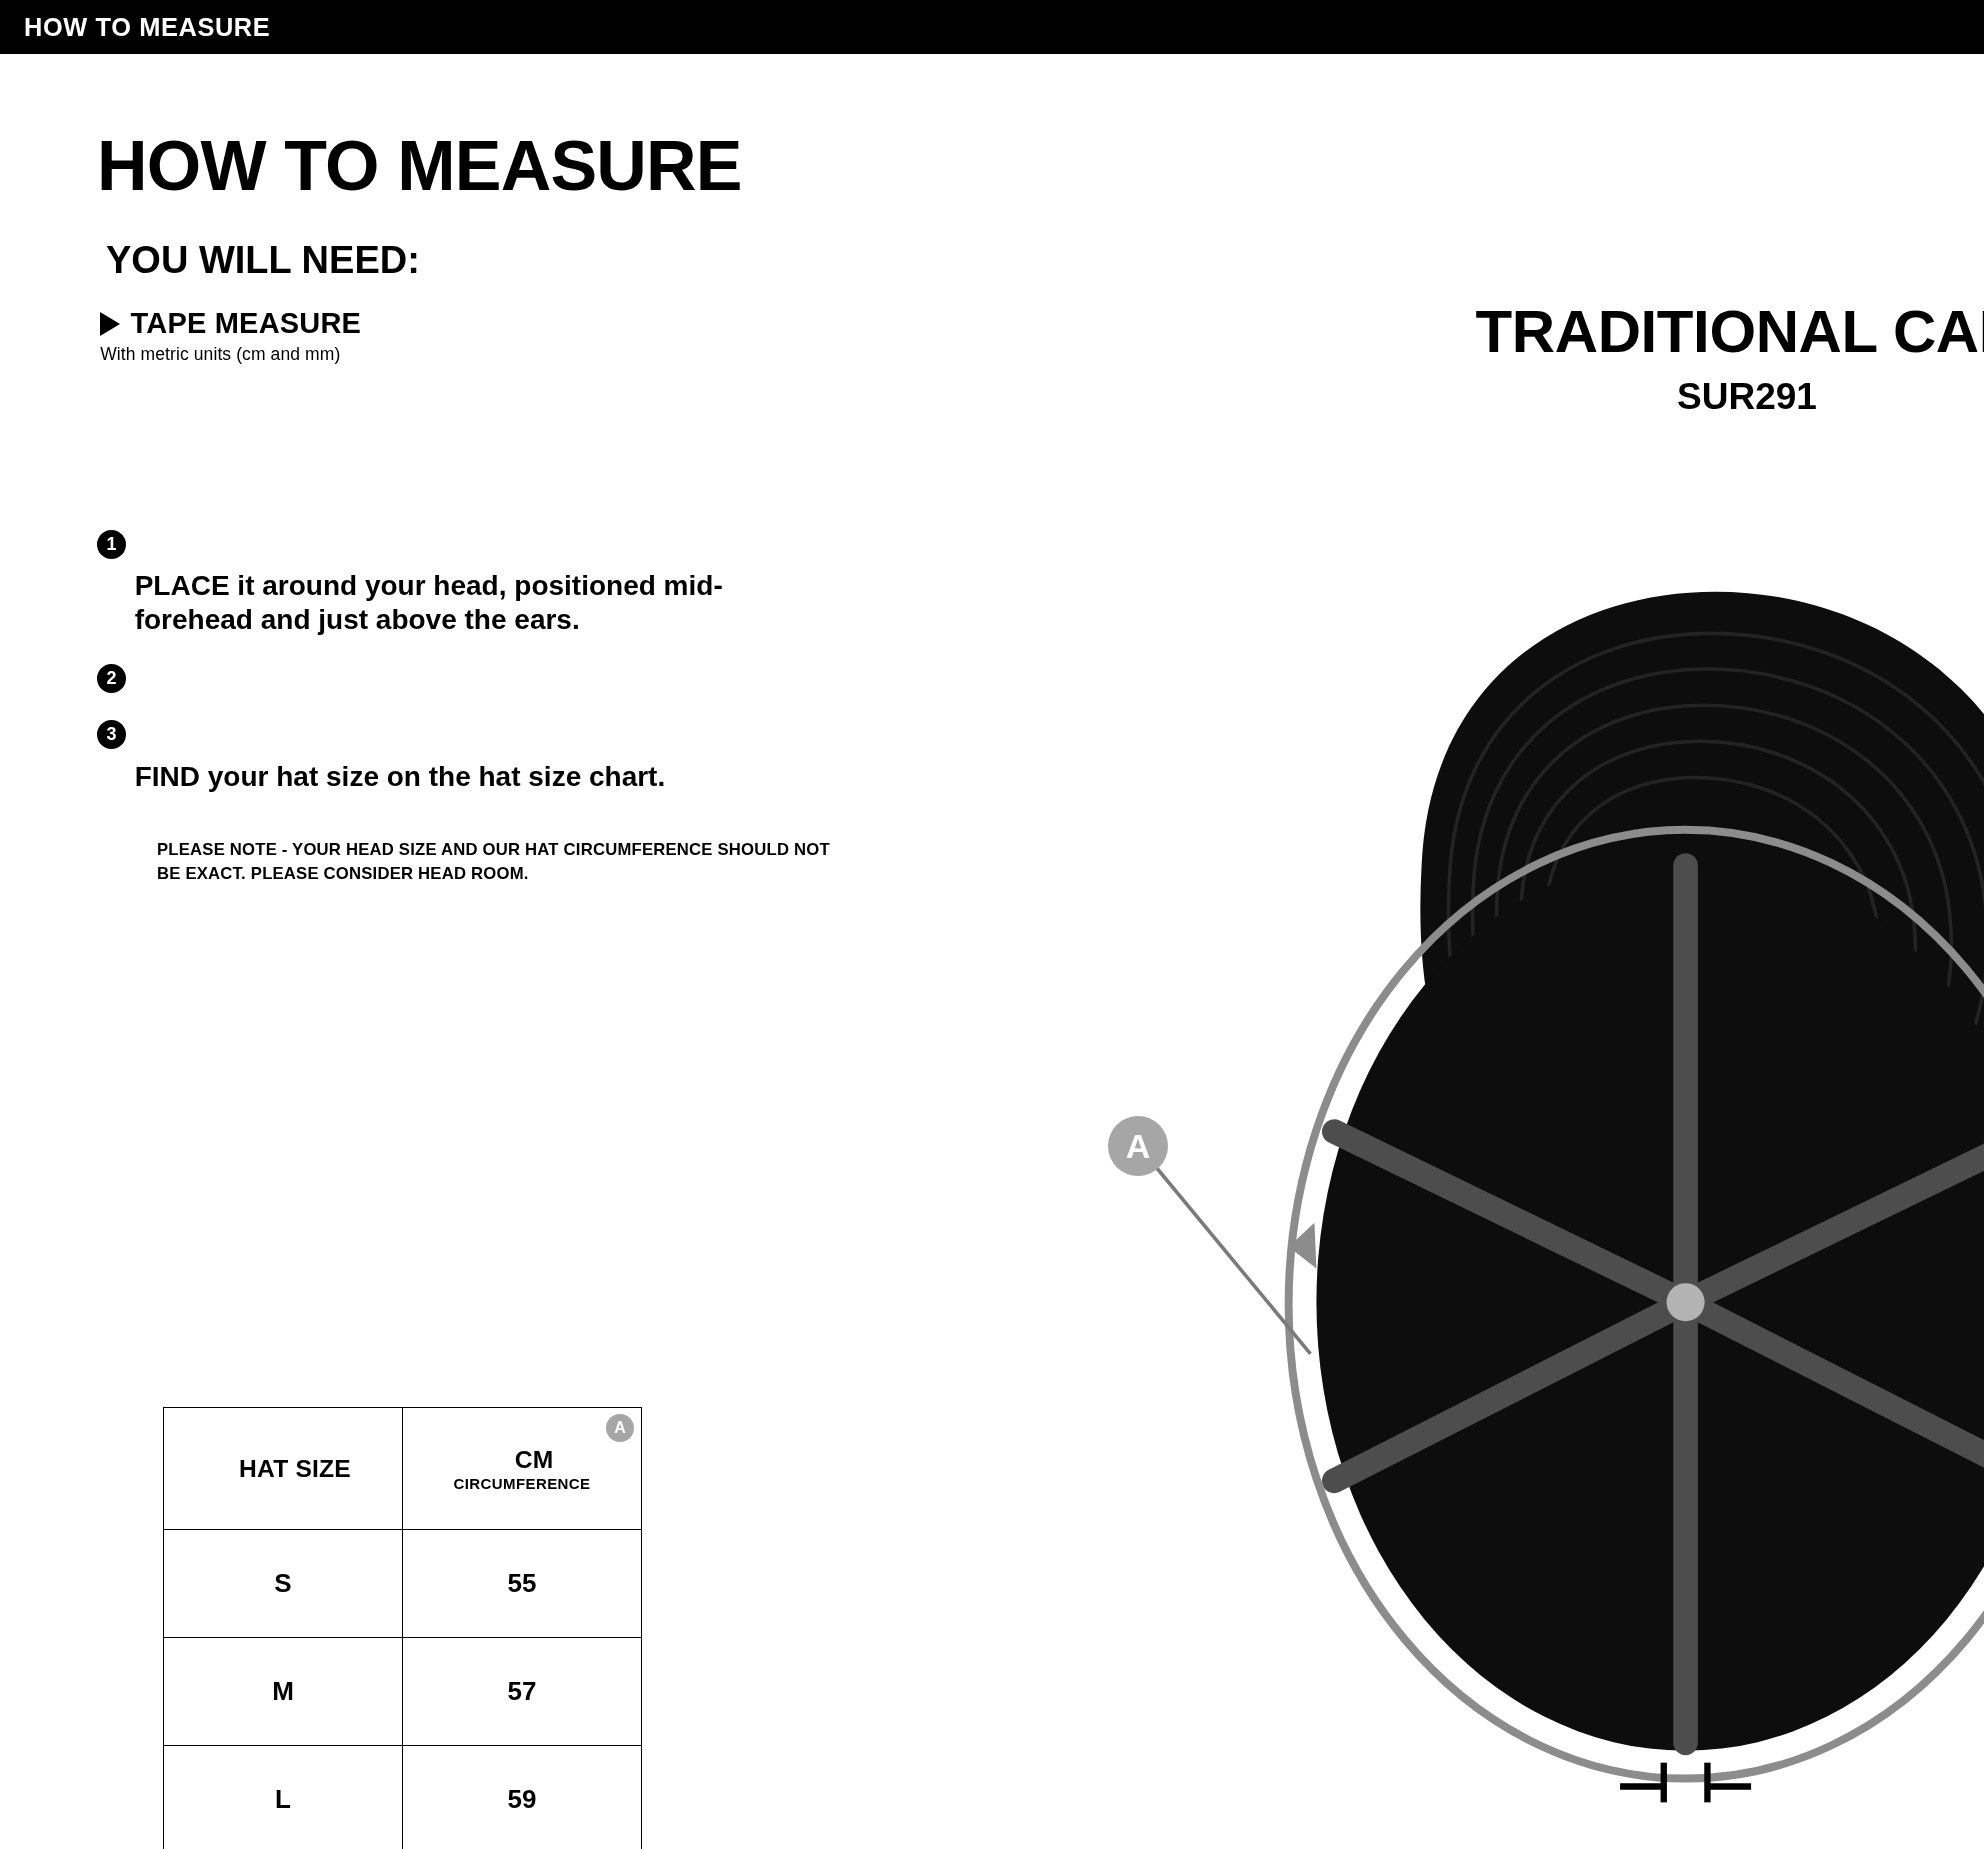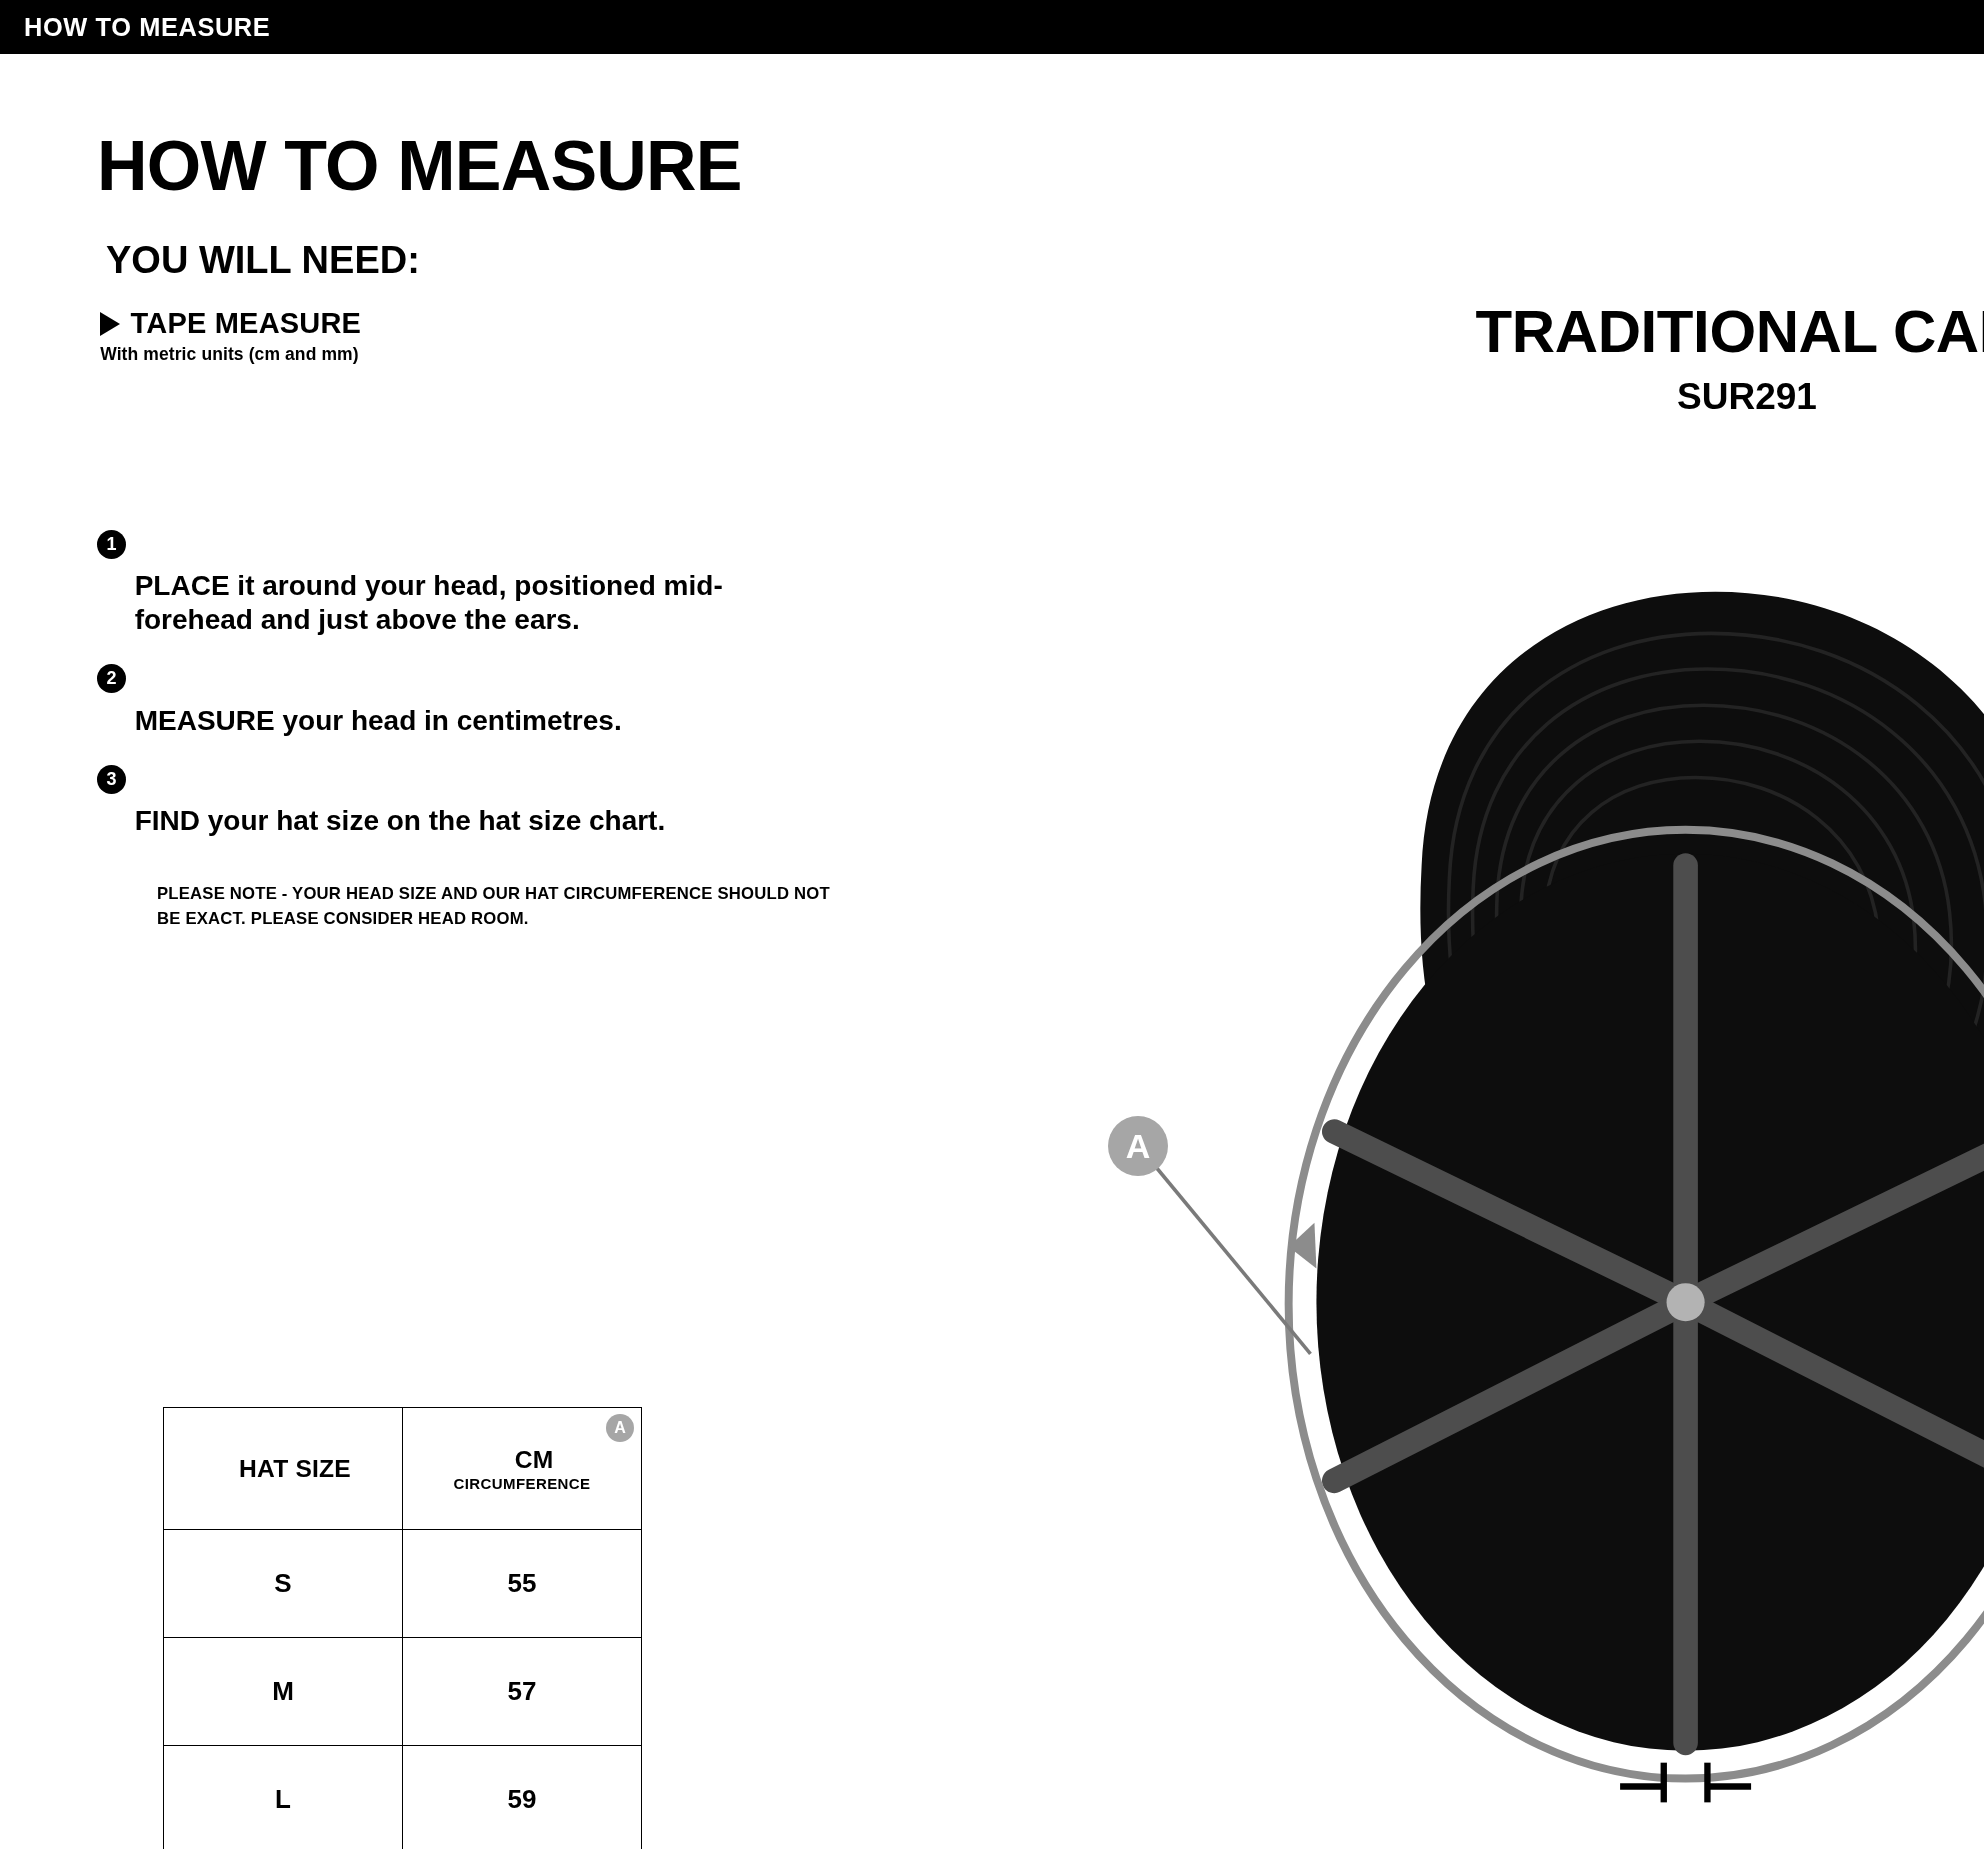--- a/index.html
+++ b/index.html
@@ -70,21 +70,21 @@
     border-bottom: 12.7px solid transparent;
     margin-left: 3.2px;
   }
   .tool-name {
     font-size: 29px;
     font-weight: bold;
     letter-spacing: 0.2px;
   }
   .tool-sub {
     font-size: 17.5px;
-    font-weight: bold;
+    font-weight: normal;
     letter-spacing: 0.1px;
     margin-left: 3.2px;
   }
 
   
   .steps {
     margin-top: 159px;
   }
   .step {
     display: flex;
@@ -234,21 +234,20 @@
   </div>
   <div class="tool-sub">With metric units (cm and mm)</div>
 
   <div class="steps">
     <div class="step">
       <div class="step-num">1</div>
       <div class="step-text">PLACE it around your head, positioned mid-forehead and just above the ears.</div>
     </div>
     <div class="step">
       <div class="step-num">2</div>
-      <div class="step-text">MEASURE your head in centimetres.</div>
     </div>
     <div class="step">
       <div class="step-num">3</div>
       <div class="step-text">FIND your hat size on the hat size chart.</div>
     </div>
   </div>
 
   <div class="note">PLEASE NOTE - YOUR HEAD SIZE AND OUR HAT CIRCUMFERENCE SHOULD NOT BE EXACT. PLEASE CONSIDER HEAD ROOM.</div>
 </div>
 

